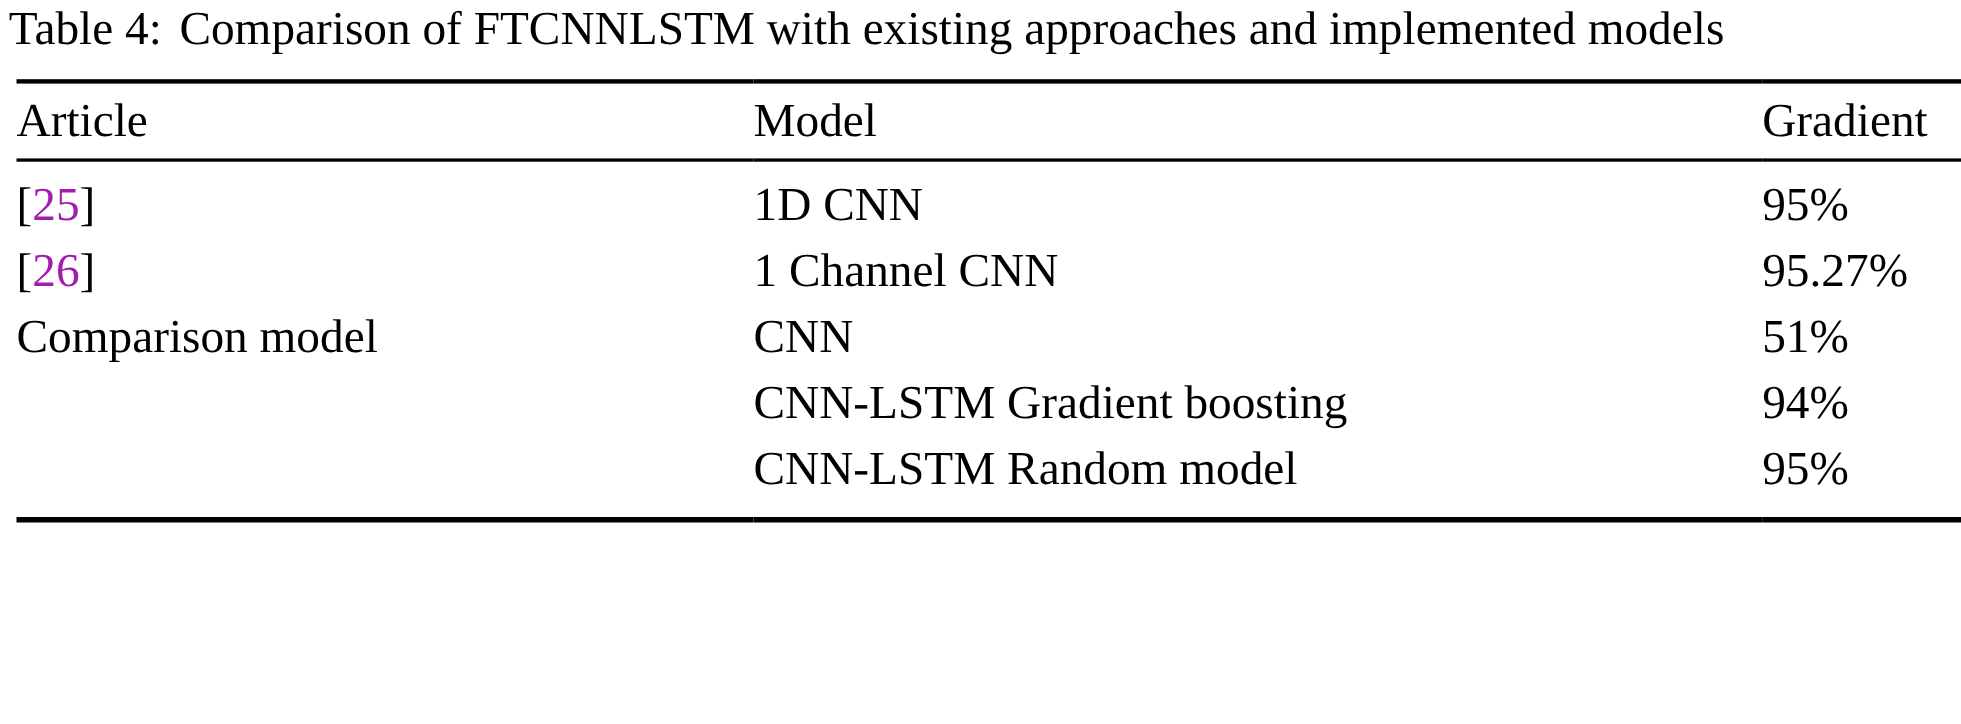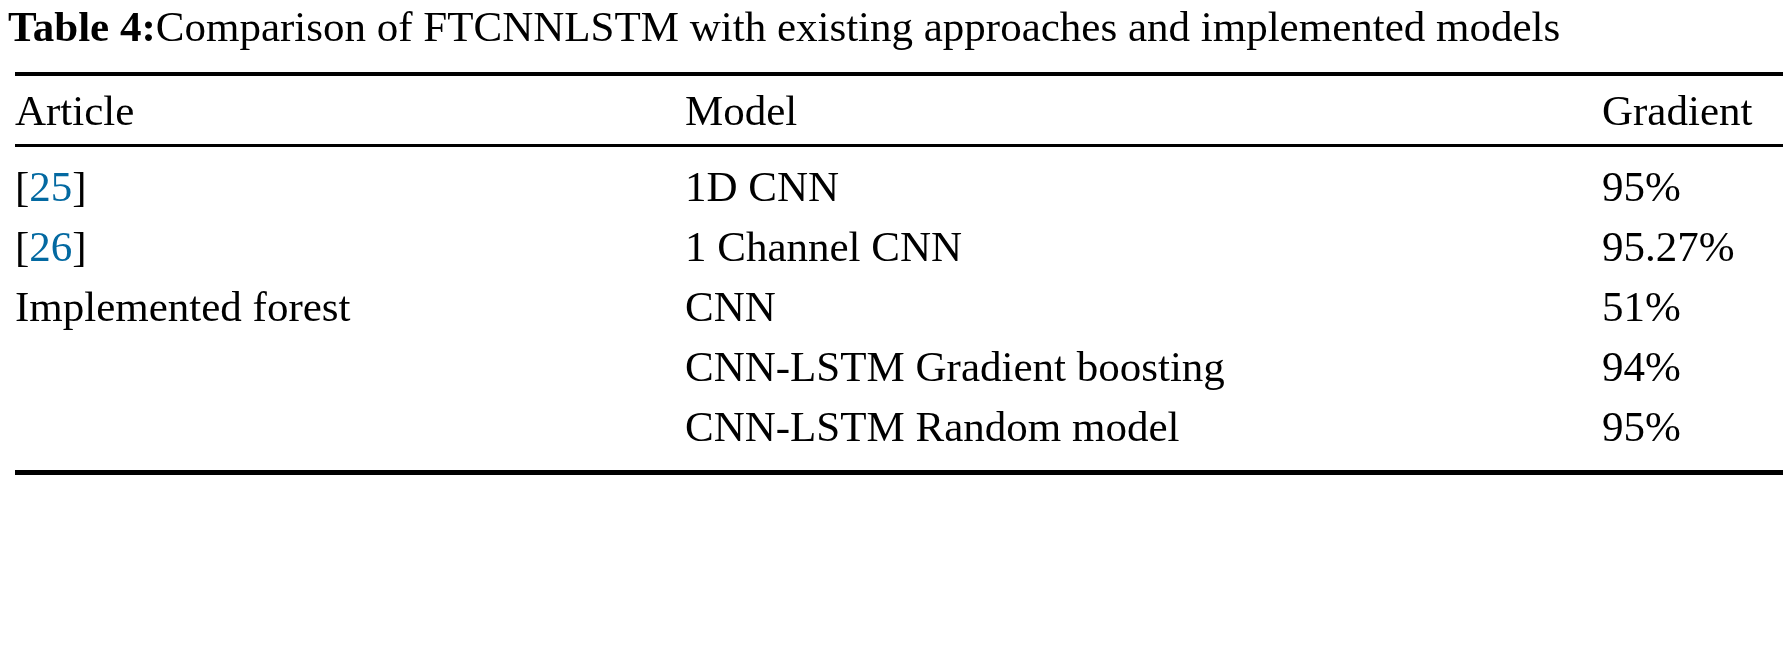--- a/index.html
+++ b/index.html
@@ -15,23 +15,24 @@
     font-family: "Liberation Serif", serif;
     font-size: 43px;
   }
   .caption {
     box-sizing: border-box;
     height: 72px;
     padding: 2px 8px 0 8px;
     white-space: nowrap;
   }
   .cap-label {
-    font-weight: bold;
+    font-weight: normal;
   }
   .cap-text {
+    margin-left: 16px;
     text-align: right;
   }
   table.paper-table {
     border-collapse: collapse;
     table-layout: fixed;
     margin-left: 15px;
     width: 1772px;
     font-size: 43px;
   }
   col.c-article  { width: 670px; }
@@ -53,21 +54,21 @@
     white-space: nowrap;
   }
   tbody tr:first-child td {
     padding-top: 10px;
   }
   tbody tr:last-child td {
     border-bottom: 5px solid #000;
     padding-bottom: 13px;
   }
   .cit {
-    color: #0369a1;
+    color: #a21caf;
     text-decoration: none;
     cursor: pointer;
   }
 </style>
 </head>
 <body>
 
 <div class="caption">
   <span class="cap-label">Table 4:</span><span class="cap-text">Comparison of FTCNNLSTM with existing approaches and implemented models</span>
 </div>
@@ -90,21 +91,21 @@
       <td><span>[</span><span class="cit">25</span><span>]</span></td>
       <td>1D CNN</td>
       <td>95%</td>
     </tr>
     <tr>
       <td><span>[</span><span class="cit">26</span><span>]</span></td>
       <td>1 Channel CNN</td>
       <td>95.27%</td>
     </tr>
     <tr>
-      <td>Implemented forest</td>
+      <td>Comparison model</td>
       <td>CNN</td>
       <td>51%</td>
     </tr>
     <tr>
       <td></td>
       <td>CNN-LSTM Gradient boosting</td>
       <td>94%</td>
     </tr>
     <tr>
       <td></td>

